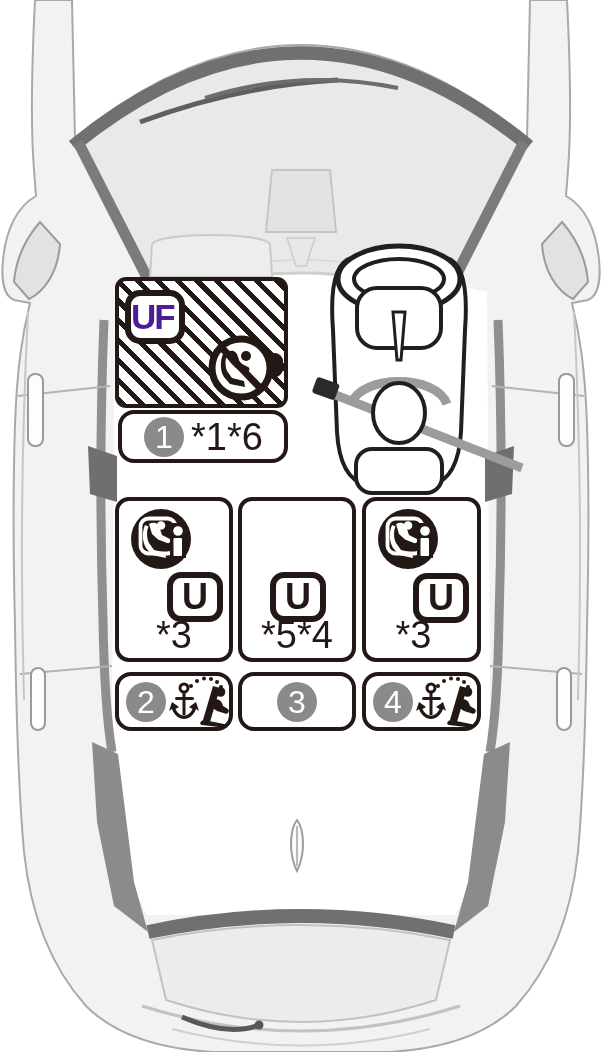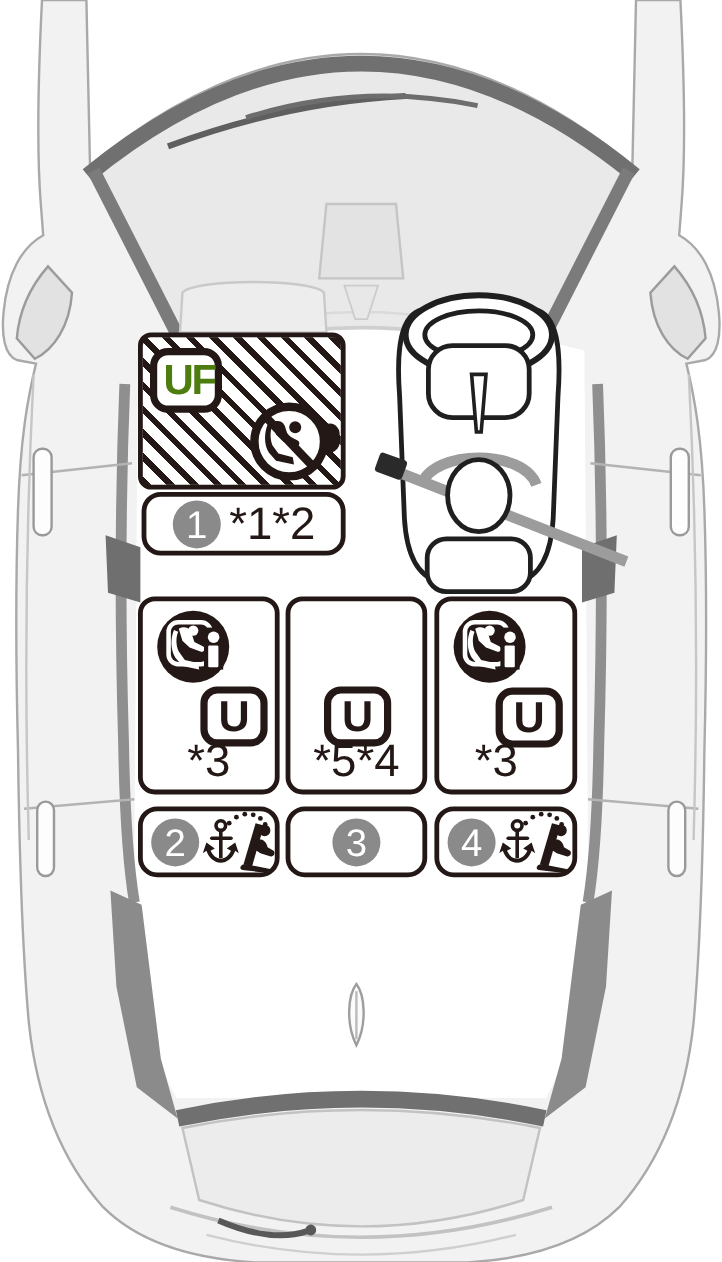--- a/index.html
+++ b/index.html
@@ -5,22 +5,22 @@
   html,body{margin:0;padding:0;background:#fff;}
   .stage{position:relative;width:602px;height:1052px;background:#fff;overflow:hidden;
          font-family:"Liberation Sans","DejaVu Sans",sans-serif;}
   .stage svg.car{position:absolute;left:0;top:0;}
   .overlay{position:absolute;box-sizing:border-box;}
 
   
   .hatch-box{left:115px;top:277px;width:173px;height:131px;border:4px solid #231815;border-radius:11px;
     background:repeating-linear-gradient(45deg,#231815 0 5px,#ffffff 5px 14px);}
   .uf-label{position:absolute;left:6px;top:9px;width:60px;height:54px;border:6px solid #231815;
-    border-radius:15px;background:#fff;display:flex;align-items:center;justify-content:flex-end;
-    font-weight:bold;font-size:35px;letter-spacing:-2px;color:#4d7c0f;box-sizing:border-box;}
+    border-radius:15px;background:#fff;display:flex;align-items:center;justify-content:flex-start;
+    font-weight:bold;font-size:35px;letter-spacing:-2px;color:#4c1d95;box-sizing:border-box;}
   .prohibit-icon{position:absolute;right:1px;bottom:0px;}
 
   
   .badge{background:#fff;border:4px solid #231815;border-radius:16px;display:flex;align-items:center;}
   .badge-1{left:118px;top:410px;width:170px;height:53px;padding-left:22px;}
   .badge-2{left:115px;top:672px;width:118px;height:59px;padding-left:7px;}
   .badge-3{left:238px;top:672px;width:118px;height:59px;justify-content:center;}
   .badge-4{left:362px;top:672px;width:119px;height:59px;padding-left:7px;}
   .num-circle{width:40px;height:40px;border-radius:50%;background:#8a8a8a;color:#fff;
     display:flex;align-items:center;justify-content:center;font-size:32px;line-height:1;flex:0 0 auto;}
@@ -140,21 +140,21 @@
       <path d="M22,22 C28,19 32,22 33,27 L35,33 43,37 C46,38.5 44,43 41,42 L31,38 25,32 Z" fill="#231815"></path>
       <circle cx="41" cy="26" r="5" fill="#231815"></circle>
       <path d="M15,16 L57,60" stroke="#231815" stroke-width="7"></path>
     </svg>
   </div>
 
   <div class="overlay badge badge-1">
     <div class="num-circle">
       <span>1</span>
     </div>
-    <span class="note">*1*2</span>
+    <span class="note">*1*6</span>
   </div>
 
   <div class="overlay seat-box box-2">
     <svg class="isize-icon" width="62" height="62" viewBox="0 0 62 62">
       <circle cx="31" cy="31" r="30" fill="#231815"></circle>
       <rect x="10.5" y="10.5" width="35" height="35" rx="8" fill="none" stroke="#ffffff" stroke-width="3.8"></rect>
       <path d="M15,17 C12,24 12,33 16,40 L22,47 36,50 35,44.5 24,42 19,35 C16.5,30 16.5,23 18.5,18.5 Z" fill="#ffffff"></path>
       <path d="M19,16 C25,13 29,16 30,21 L32,27 39,30.5 C42,32 40,36 37,35 L28,31.5 22,26 Z" fill="#ffffff"></path>
       <circle cx="31" cy="17.5" r="4.3" fill="#ffffff"></circle>
       <rect x="40" y="15" width="16" height="35" fill="#231815"></rect>

